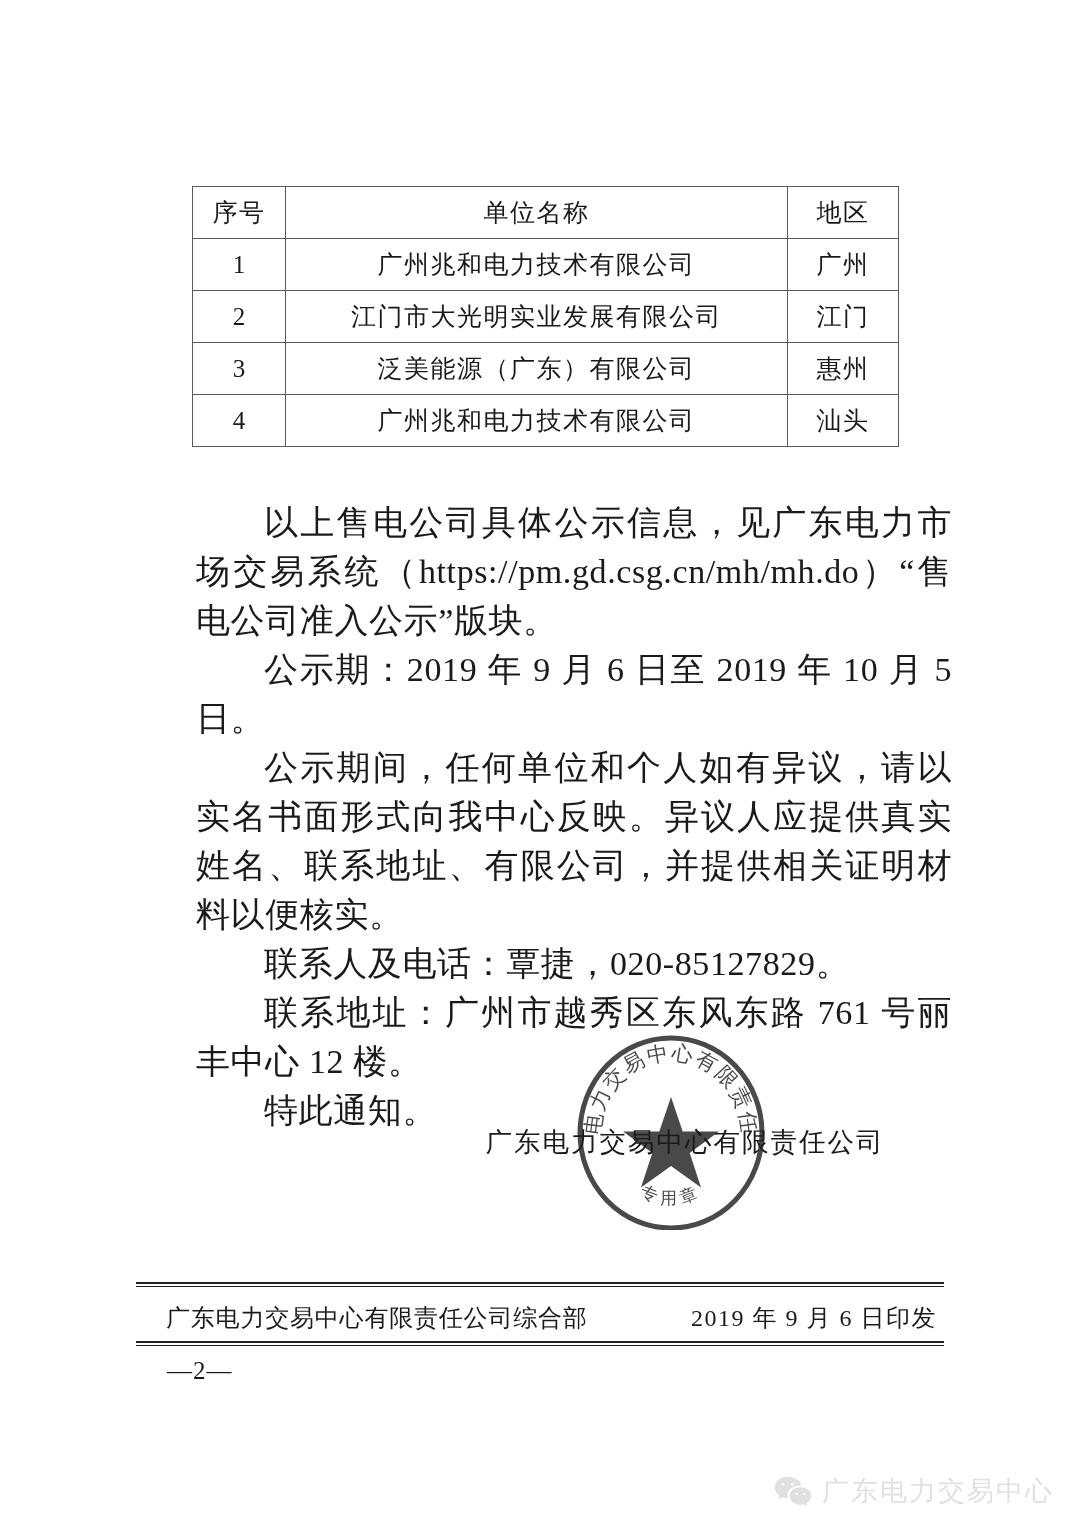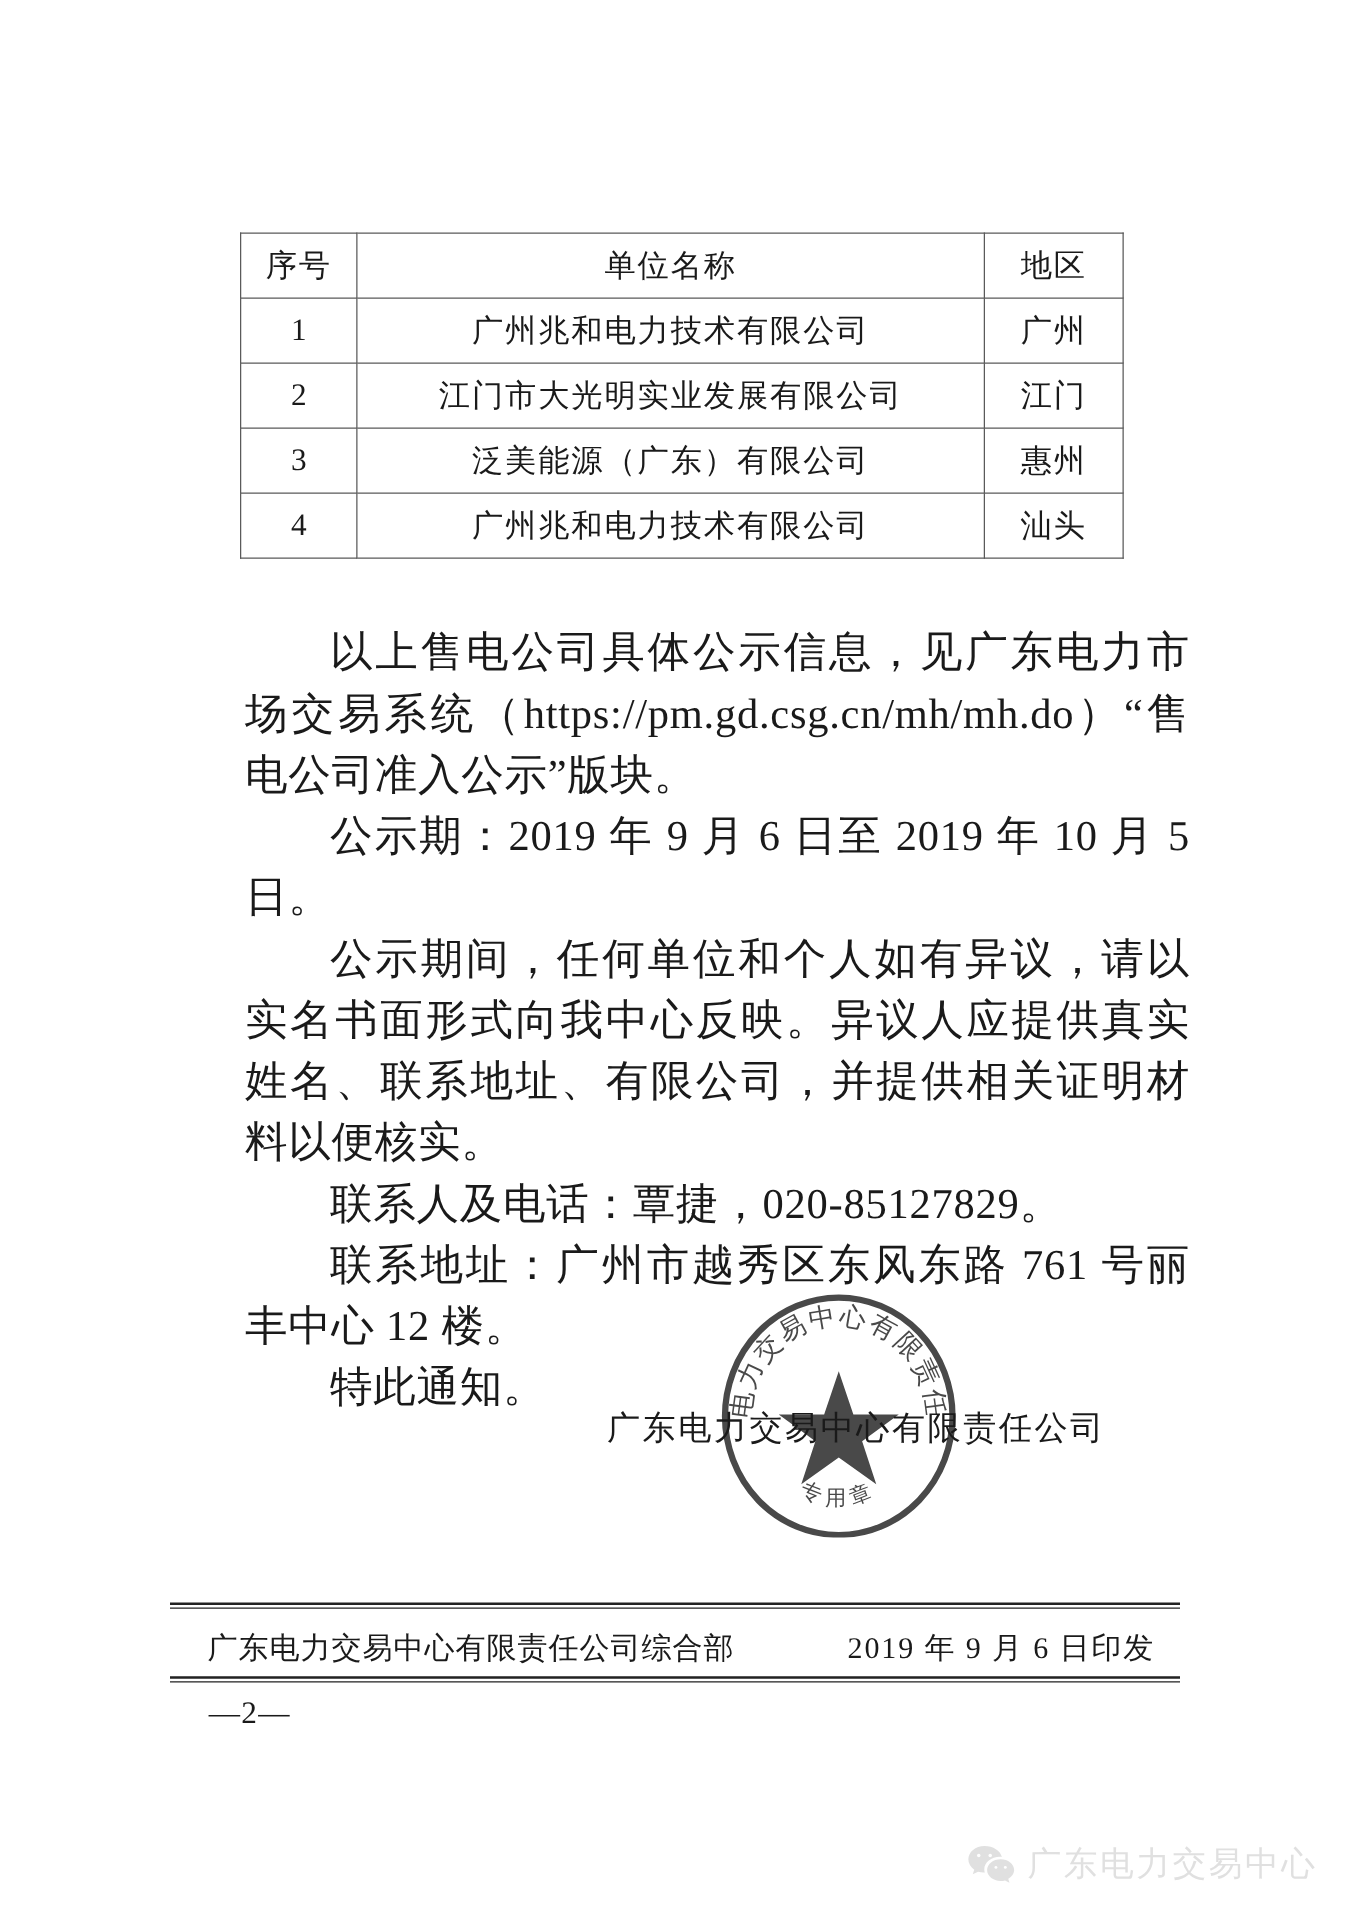--- a/index.html
+++ b/index.html
@@ -123,21 +123,21 @@
     display: flex;
     align-items: center;
     font-size: 24px;
     letter-spacing: 0.8px;
   }
   .footer-left {
     margin-left: 30px;
   }
   .footer-right {
     margin-left: auto;
-    margin-right: 20px;
+    margin-right: 7px;
     letter-spacing: 1.5px;
   }
   .footer-rule-bottom {
     position: absolute;
     left: 136px;
     top: 1341px;
     width: 808px;
     border-top: 2.6px solid #222;
     border-bottom: 1.2px solid #222;
     height: 2px;

